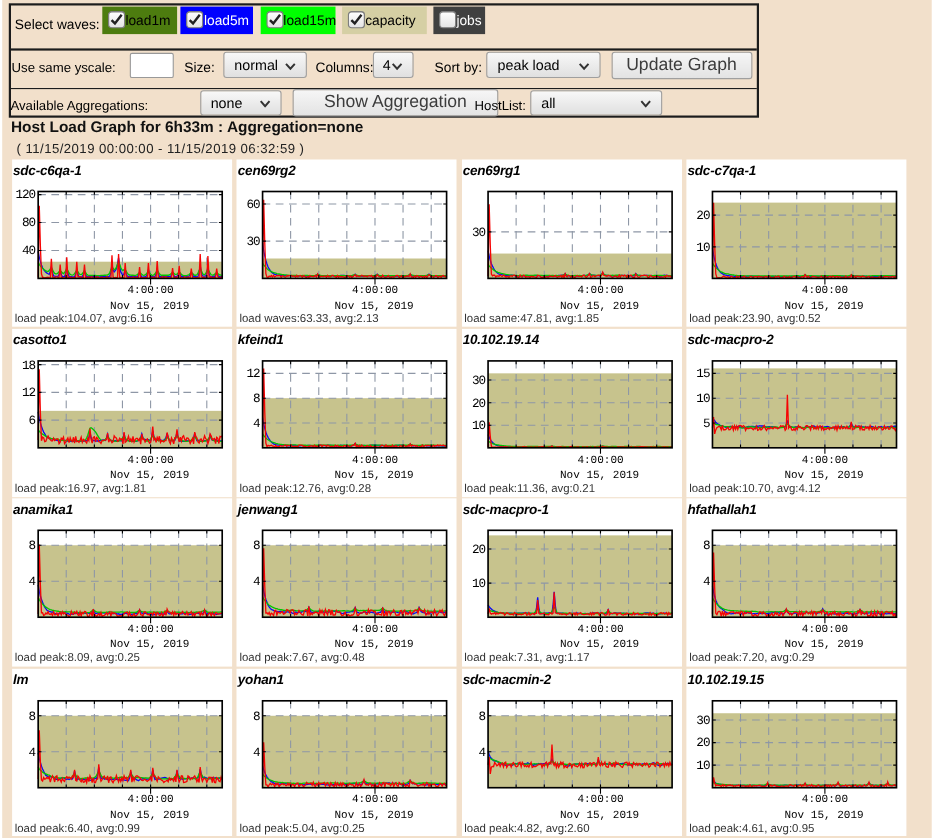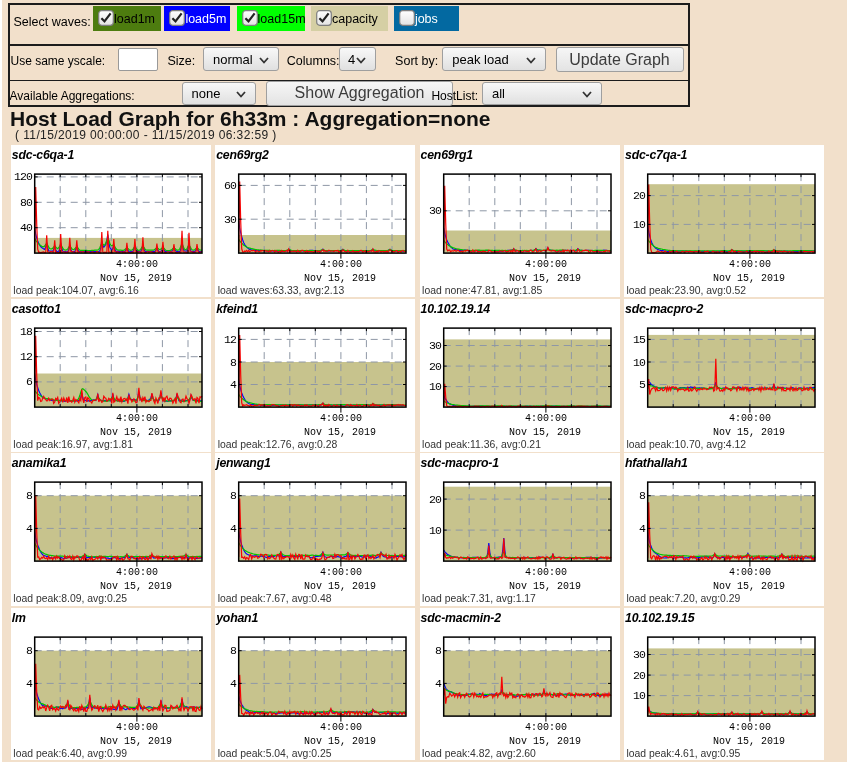--- a/index.html
+++ b/index.html
@@ -5,21 +5,21 @@
   font-family:"Liberation Sans", sans-serif; }
 #page { position:absolute; left:2.0px; top:0; width:845px; height:762px; background:#F2E0CB; }
 #fbox { position:absolute; left:6px; top:3px; width:682px; height:103.5px; border:2px solid #1c1c1c; }
 .hline { position:absolute; left:0; width:100%; height:1.5px; background:#1c1c1c; }
 .flabel { position:absolute; font-size:12.5px; color:#000; white-space:nowrap; }
 .sw { position:absolute; top:1px; height:25px; }
 .sw span { font-size:12.5px; }
 .sel { position:absolute; background:linear-gradient(#f8f8f8,#e0e0e0); border:1px solid #9f9f9f; border-radius:3px; font-size:13px; color:#000; }
 .btn { position:absolute; background:linear-gradient(#f6f6f6,#e3e3e3); border:1px solid #9f9f9f; border-radius:3px; font-size:16px; color:#3c3c3c; text-align:center; }
 #yscale-input { position:absolute; left:108px; top:42.5px; width:40px; height:23px; background:#fff; border:1px solid #999; border-radius:2px; }
-#h1 { position:absolute; left:8px; top:107px; font-size:21px; font-weight:bold; color:#111; }
+#h1 { position:absolute; left:8px; top:107px; font-size:14px; font-weight:bold; color:#111; }
 #h2 { position:absolute; left:13px; top:127.5px; font-size:12px; letter-spacing:0.4px; color:#222; }
 .cell { position:absolute; width:200px; height:152.3px; background:#fff; }
 .ctitle { position:absolute; left:1px; top:3px; font-size:12.3px; font-weight:bold; letter-spacing:-0.2px; color:#000;font-style:italic; }
 .cpeak { position:absolute; left:2.5px; top:140px; font-size:10.4px; color:#333; }
 </style></head><body>
 <div id="page">
 <div id="fbox">
       <div class="hline" style="top:39px"></div>
       <div class="hline" style="top:74.5px"></div>
       <div class="flabel" style="left:3.5px;top:9.5px">Select waves:</div>
@@ -68,21 +68,21 @@
             <linearGradient id="cbg5" x1="0" y1="0" x2="0" y2="1">
               <stop offset="0" stop-color="#ffffff"></stop>
               <stop offset="1" stop-color="#e3e3e3"></stop>
             </linearGradient>
           </defs>
           <rect x="0.7" y="0.7" width="14.6" height="14.6" rx="3" fill="url(#cbg5)" stroke="#7e7e7e" stroke-width="1.2"></rect>
           <path d="M3.4 8.2 L6.5 11.3 L12.6 3.4" fill="none" stroke="#222" stroke-width="2.2"></path>
         </svg>
         <span style="position:absolute;left:21px;top:5.5px;color:#000">capacity</span>
       </div>
-      <div class="sw" style="left:383.9px;width:65px;background:#0369a1">
+      <div class="sw" style="left:383.9px;width:47px;background:#404040">
         <svg style="position:absolute;left:5px;top:4.2px" width="16" height="16">
           <defs>
             <linearGradient id="cbg5" x1="0" y1="0" x2="0" y2="1">
               <stop offset="0" stop-color="#ffffff"></stop>
               <stop offset="1" stop-color="#e3e3e3"></stop>
             </linearGradient>
           </defs>
           <rect x="0.7" y="0.7" width="14.6" height="14.6" rx="3" fill="url(#cbg5)" stroke="#7e7e7e" stroke-width="1.2"></rect>
         </svg>
         <span style="position:absolute;left:21px;top:5.5px;color:#fff">jobs</span>
@@ -240,21 +240,21 @@
         <line x1="151.4" y1="81.1" x2="151.4" y2="84.1" stroke="#000" stroke-width="1"></line>
         <line x1="177.0" y1="5.1" x2="177.0" y2="8.1" stroke="#000" stroke-width="1"></line>
         <line x1="177.0" y1="81.1" x2="177.0" y2="84.1" stroke="#000" stroke-width="1"></line>
         <line x1="23.7" y1="41.8" x2="26.7" y2="41.8" stroke="#000" stroke-width="1"></line>
         <line x1="188.0" y1="41.8" x2="191.0" y2="41.8" stroke="#000" stroke-width="1"></line>
         <text x="21" y="45.3" text-anchor="end" font-family="Liberation Mono, monospace" font-size="11.5px" letter-spacing="-0.9" fill="#000">30</text>
         <line x1="125.9" y1="84.1" x2="125.9" y2="89.6" stroke="#000" stroke-width="1"></line>
         <text x="125.9" y="97.5" text-anchor="middle" font-family="Liberation Mono, monospace" font-size="10px" fill="#000">4:00:00</text>
         <text x="125.1" y="111.5" text-anchor="middle" font-family="Liberation Mono, monospace" font-size="10px" fill="#000">Nov 15, 2019</text>
       </svg>
-      <div class="cpeak">load none:47.81, avg:1.85</div>
+      <div class="cpeak">load same:47.81, avg:1.85</div>
     </div>
     <div class="cell" style="left:622.0px;top:145.2px">
       <div class="ctitle">sdc-c7qa-1</div>
       <svg width="200" height="118" style="position:absolute;left:0;top:24px">
         <rect x="23.7" y="15.2" width="167.3" height="68.9" fill="#C7C38D"></rect>
         <line x1="23.7" y1="55.4" x2="191.0" y2="55.4" stroke="#8e97a6" stroke-width="1" stroke-dasharray="7,5"></line>
         <line x1="23.7" y1="26.6" x2="191.0" y2="26.6" stroke="#8e97a6" stroke-width="1" stroke-dasharray="7,5"></line>
         <line x1="49.2" y1="5.1" x2="49.2" y2="84.1" stroke="#8e97a6" stroke-width="1" stroke-dasharray="7,5"></line>
         <line x1="74.8" y1="5.1" x2="74.8" y2="84.1" stroke="#8e97a6" stroke-width="1" stroke-dasharray="7,5"></line>
         <line x1="100.3" y1="5.1" x2="100.3" y2="84.1" stroke="#8e97a6" stroke-width="1" stroke-dasharray="7,5"></line>

